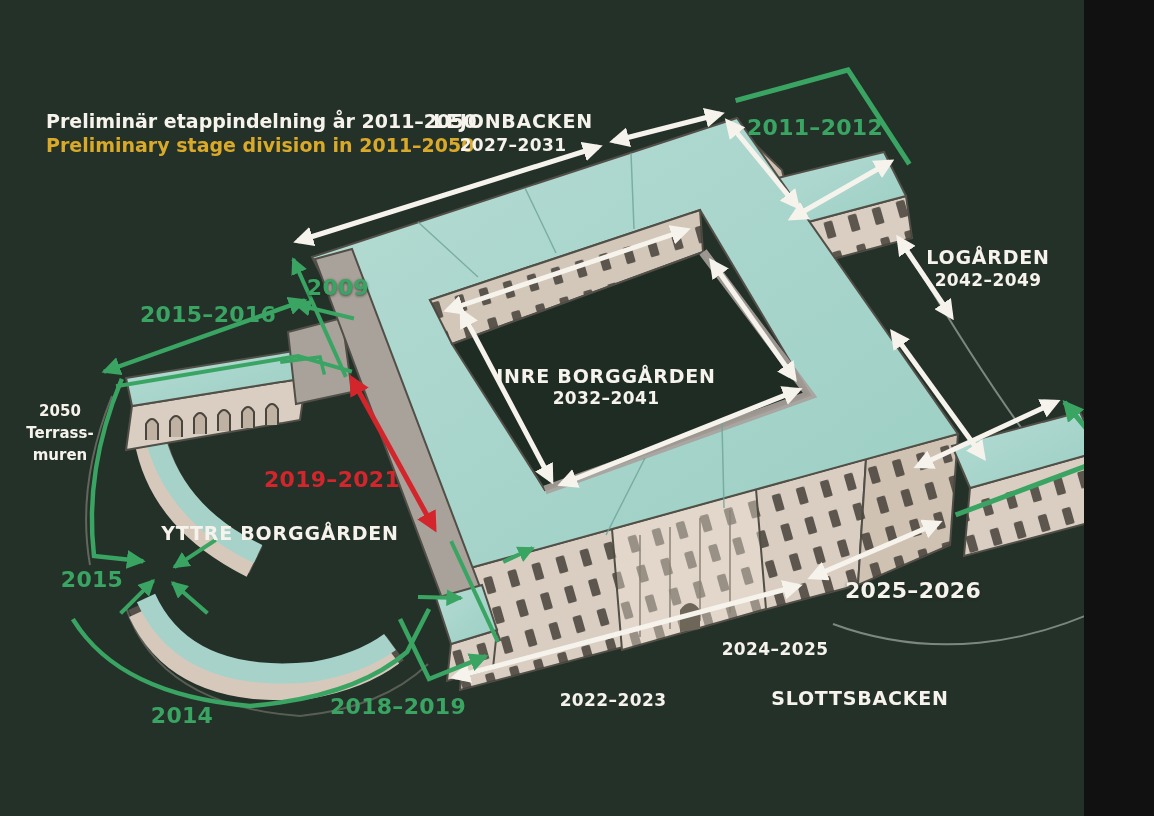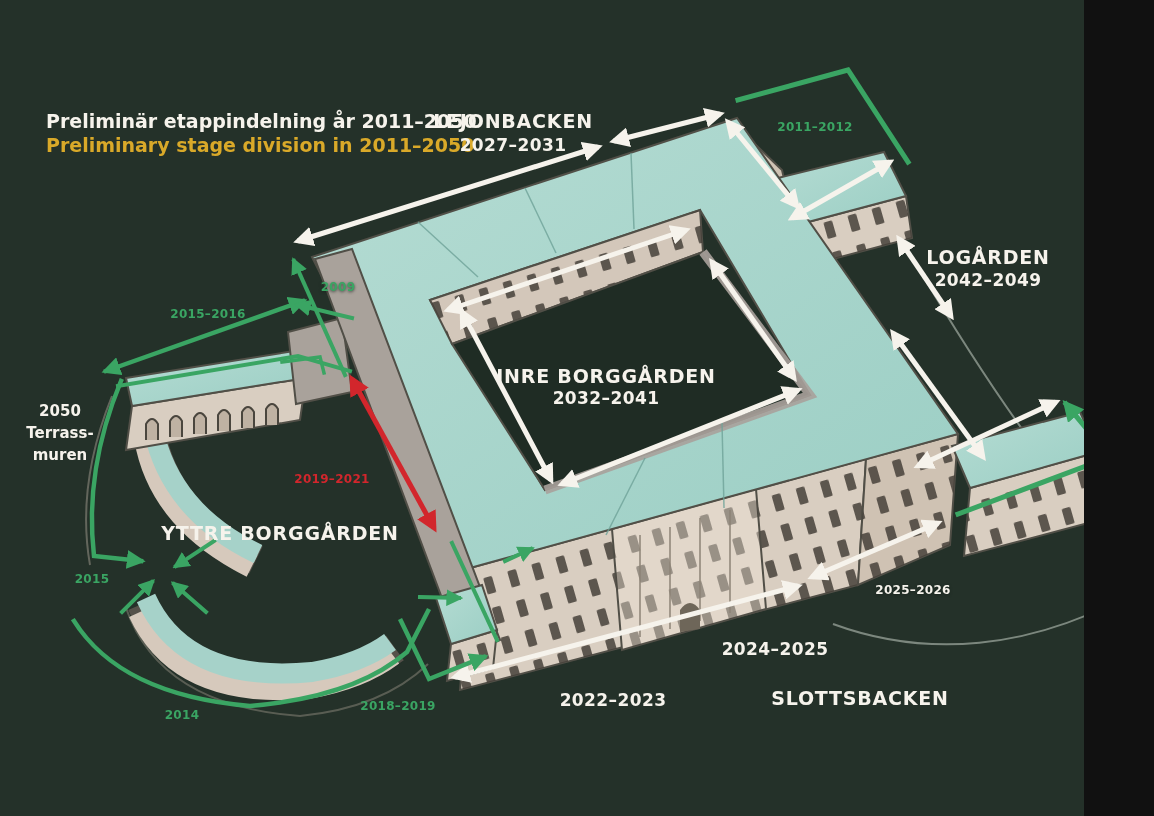--- a/index.html
+++ b/index.html
@@ -14,21 +14,21 @@
   }
   svg{position:absolute;left:0;top:0;}
   .lbl{position:absolute;transform:translate(-50%,-50%);white-space:nowrap;
        font-weight:bold;line-height:1.15;text-align:center;}
   .white{color:var(--label-white);}
   .green{color:var(--stage-green);}
   .red{color:var(--stage-red);}
   .yellow{color:var(--title-yellow);}
   .name{font-size:19px;letter-spacing:.8px;}
   .years{font-size:17px;letter-spacing:.4px;}
-  .small{font-size:12px;letter-spacing:.3px;}
+  .small{font-size:22px;letter-spacing:.3px;}
   .title{position:absolute;left:46px;font-size:19px;font-weight:bold;white-space:nowrap;}
   .on-art{text-shadow:0 1px 3px rgba(25,35,30,.75);}
   .multiline{line-height:22px;font-size:15px;}
 </style>
 </head>
 <body>
 
 <div id="stage">
 
 <svg width="1154" height="816" viewBox="0 0 1154 816">

